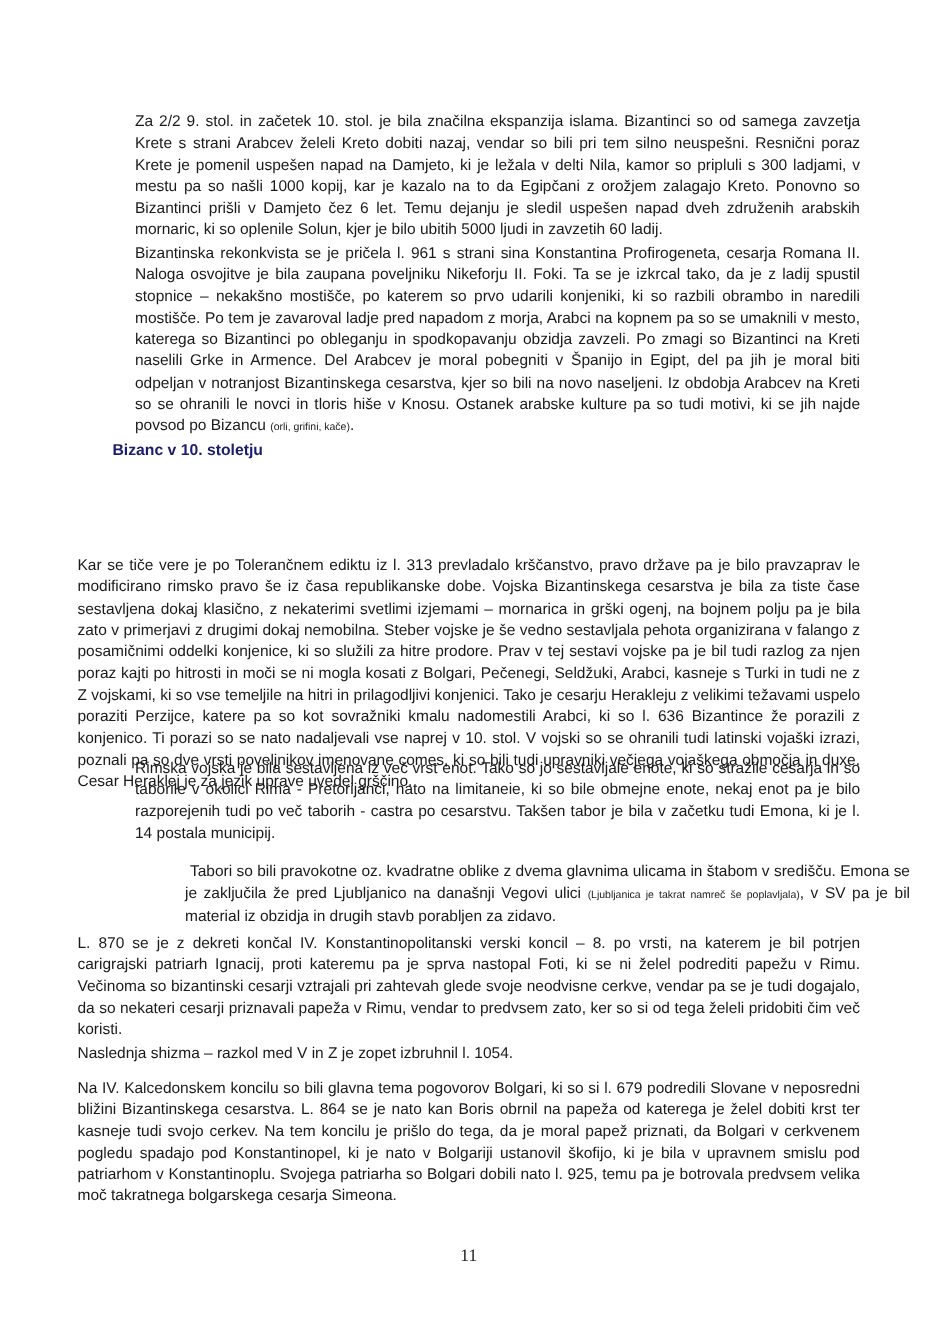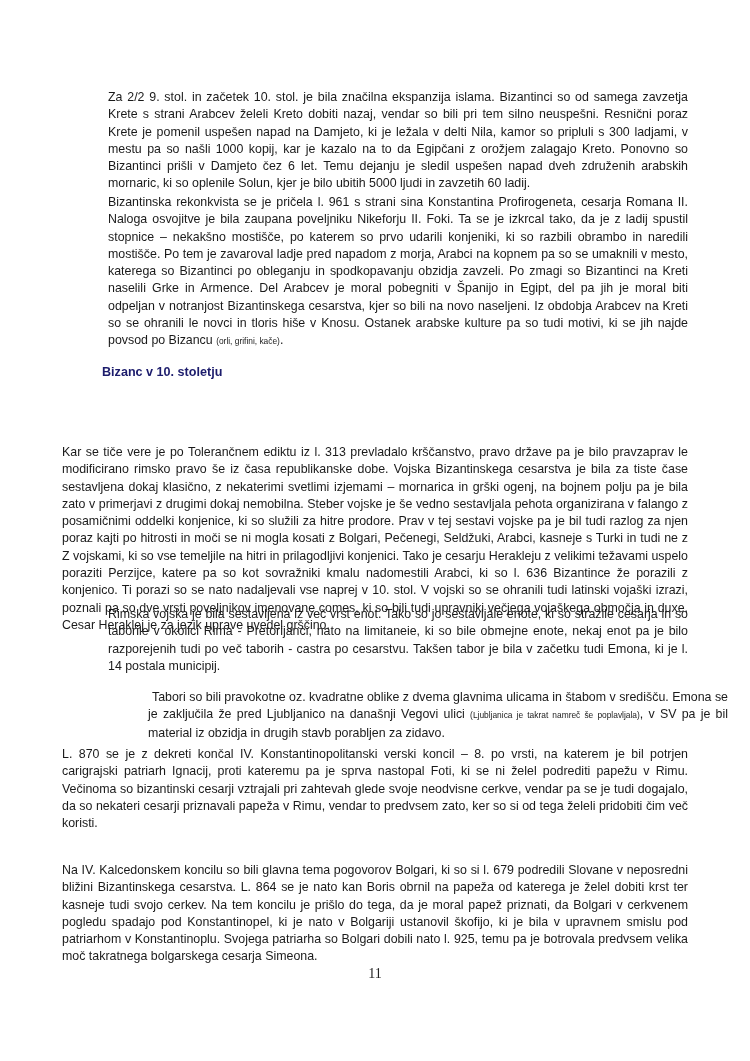--- a/index.html
+++ b/index.html
@@ -9,25 +9,25 @@
     color: #1a1a1a;
   }
   .page { position: absolute; left: 0; top: 0; width: 750px; height: 1061px; }
   p { margin: 0; font-size: 12.4px; line-height: 17.3px; text-align: justify; }
   .indented { position: absolute; left: 108px; width: 580px; }
   .body-para { position: absolute; left: 62px; width: 626px; }
   .small { font-size: 8.4px; }
   .heading {
     position: absolute; left: 62px; top: 348px;
     font-size: 12.6px; font-weight: bold; color: #1c1c6c;
-    margin: 16px; line-height: 17px; padding-left: 24px;
+    margin: 4px; line-height: 17px; padding-left: 24px;
   }
   .first-indent { text-indent: 4px; }
   .page-number {
-    position: absolute; left: 0; width: 750px; top: 966px; text-align: center;
+    position: absolute; left: 0; width: 750px; top: 998px; text-align: center;
     font-family: "Liberation Serif", serif; font-size: 14px; color: #222;
   }
 </style>
 </head>
 <body>
 
 <div class="page">
 
   <p class="indented" style="top:89px;">Za 2/2 9. stol. in začetek 10. stol. je bila značilna ekspanzija islama. Bizantinci so od samega zavzetja Krete s strani Arabcev želeli Kreto dobiti nazaj, vendar so bili pri tem silno neuspešni. Resnični poraz Krete je pomenil uspešen napad na Damjeto, ki je ležala v delti Nila, kamor so pripluli s 300 ladjami, v mestu pa so našli 1000 kopij, kar je kazalo na to da Egipčani z orožjem zalagajo Kreto. Ponovno so Bizantinci prišli v Damjeto čez 6 let. Temu dejanju je sledil uspešen napad dveh združenih arabskih mornaric, ki so oplenile Solun, kjer je bilo ubitih 5000 ljudi in zavzetih 60 ladij.</p>
 
@@ -38,17 +38,18 @@
 
 
   <p class="body-para" style="top:444px;">Kar se tiče vere je po Tolerančnem ediktu iz l. 313 prevladalo krščanstvo, pravo države pa je bilo pravzaprav le modificirano rimsko pravo še iz časa republikanske dobe. Vojska Bizantinskega cesarstva je bila za tiste čase sestavljena dokaj klasično, z nekaterimi svetlimi izjemami – mornarica in grški ogenj, na bojnem polju pa je bila zato v primerjavi z drugimi dokaj nemobilna. Steber vojske je še vedno sestavljala pehota organizirana v falango z posamičnimi oddelki konjenice, ki so služili za hitre prodore. Prav v tej sestavi vojske pa je bil tudi razlog za njen poraz kajti po hitrosti in moči se ni mogla kosati z Bolgari, Pečenegi, Seldžuki, Arabci, kasneje s Turki in tudi ne z Z vojskami, ki so vse temeljile na hitri in prilagodljivi konjenici. Tako je cesarju Herakleju z velikimi težavami uspelo poraziti Perzijce, katere pa so kot sovražniki kmalu nadomestili Arabci, ki so l. 636 Bizantince že porazili z konjenico. Ti porazi so se nato nadaljevali vse naprej v 10. stol. V vojski so se ohranili tudi latinski vojaški izrazi, poznali pa so dve vrsti poveljnikov imenovane comes, ki so bili tudi upravniki večjega vojaškega območja in duxe. Cesar Heraklej je za jezik uprave uvedel grščino.</p>
 
   <p class="indented" style="top:606px;">Rimska vojska je bila sestavljena iz več vrst enot. Tako so jo sestavljale enote, ki so stražile cesarja in so taborile v okolici Rima - Pretorijanci, nato na limitaneie, ki so bile obmejne enote, nekaj enot pa je bilo razporejenih tudi po več taborih - castra po cesarstvu. Takšen tabor je bila v začetku tudi Emona, ki je l. 14 postala municipij.</p>
 
   <p class="indented first-indent" style="top:689px;margin-left:40px;"><span>Tabori so bili pravokotne oz. kvadratne oblike z dvema glavnima ulicama in štabom v središču. Emona se je zaključila že pred Ljubljanico na današnji Vegovi ulici </span><span class="small">(Ljubljanica je takrat namreč še poplavljala)</span><span>, v SV pa je bil material iz obzidja in drugih stavb porabljen za zidavo.</span></p>
 
   <p class="body-para" style="top:746px;">L. 870 se je z dekreti končal IV. Konstantinopolitanski verski koncil – 8. po vrsti, na katerem je bil potrjen carigrajski patriarh Ignacij, proti kateremu pa je sprva nastopal Foti, ki se ni želel podrediti papežu v Rimu. Večinoma so bizantinski cesarji vztrajali pri zahtevah glede svoje neodvisne cerkve, vendar pa se je tudi dogajalo, da so nekateri cesarji priznavali papeža v Rimu, vendar to predvsem zato, ker so si od tega želeli pridobiti čim več koristi.</p>
 
+  <p class="body-para" style="top:834px;">Naslednja shizma – razkol med V in Z je zopet izbruhnil l. 1054.</p>
 
   <p class="body-para" style="top:862px;">Na IV. Kalcedonskem koncilu so bili glavna tema pogovorov Bolgari, ki so si l. 679 podredili Slovane v neposredni bližini Bizantinskega cesarstva. L. 864 se je nato kan Boris obrnil na papeža od katerega je želel dobiti krst ter kasneje tudi svojo cerkev. Na tem koncilu je prišlo do tega, da je moral papež priznati, da Bolgari v cerkvenem pogledu spadajo pod Konstantinopel, ki je nato v Bolgariji ustanovil škofijo, ki je bila v upravnem smislu pod patriarhom v Konstantinoplu. Svojega patriarha so Bolgari dobili nato l. 925, temu pa je botrovala predvsem velika moč takratnega bolgarskega cesarja Simeona.</p>
 
   <div class="page-number">11</div>
 </div>
 
 </body></html>

